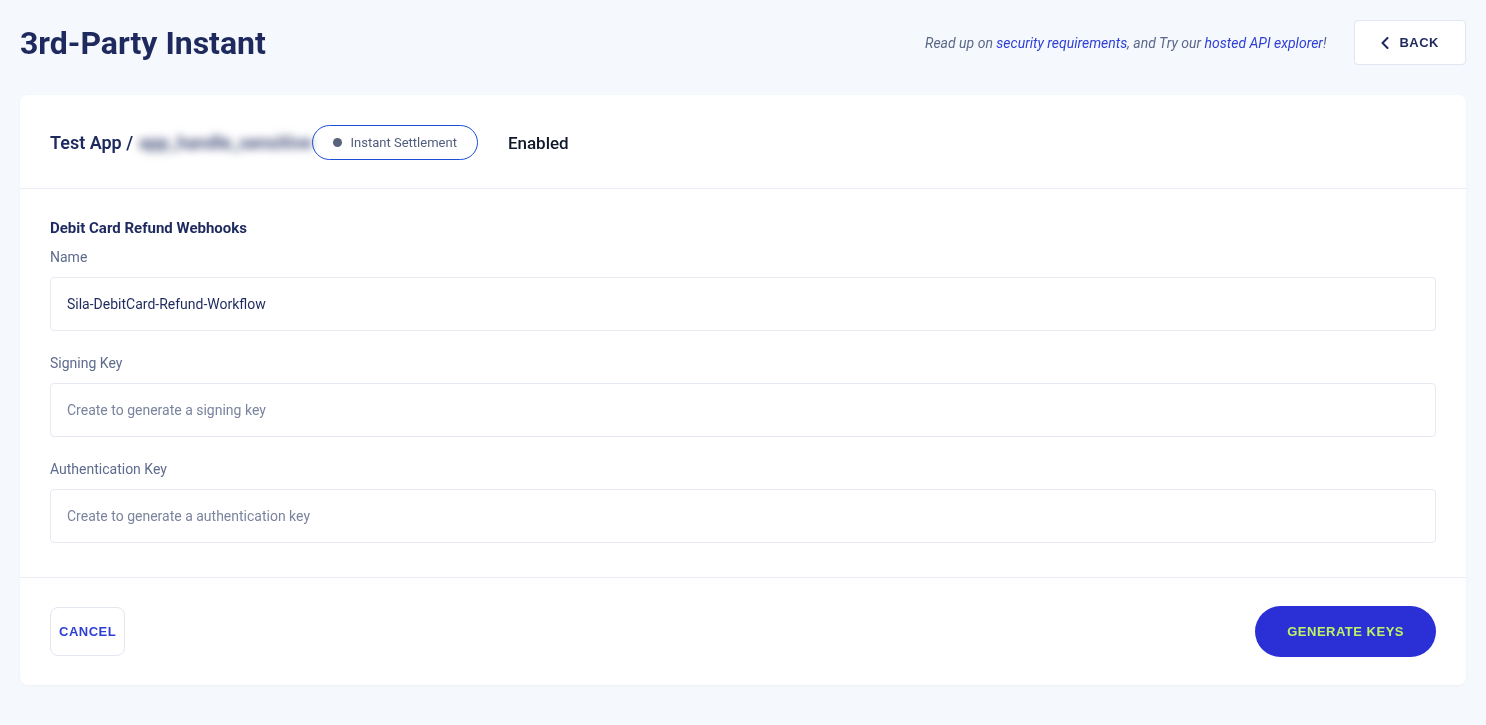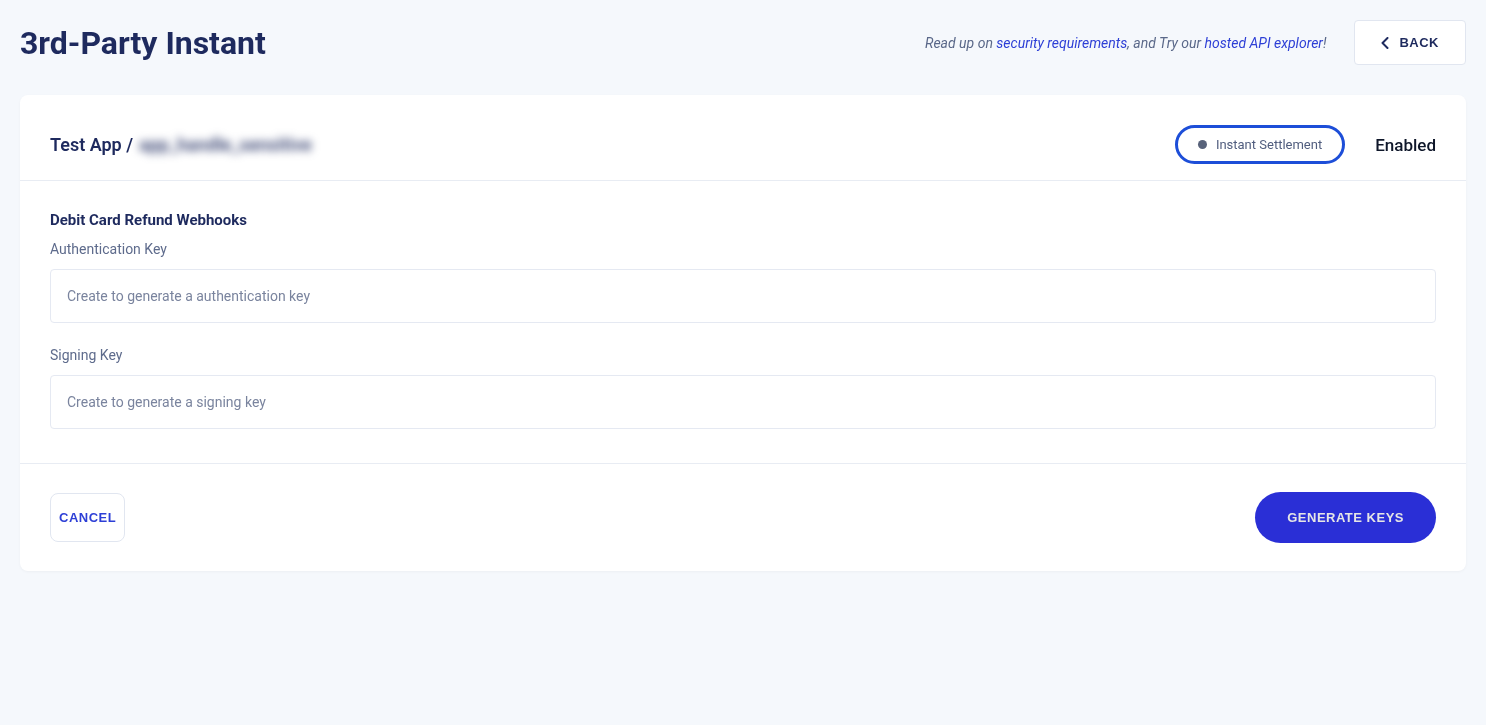--- a/index.html
+++ b/index.html
@@ -59,23 +59,22 @@
       height: 12px;
     }
     .card {
       background: #fff;
       border-radius: 8px;
       box-shadow: 0 1px 3px rgba(0,0,0,0.04);
       overflow: hidden;
     }
     .card-header {
       display: flex;
-      justify-content: space-between;
-      align-items: center;
-      padding: 30px 30px 16px 30px;
+      align-items: center;
+      padding: 30px 30px 28px 30px;
       border-bottom: 1px solid #e8ecf3;
     }
     .breadcrumb {
       font-size: 18px;
       font-weight: 600;
       color: #1e2a5e;
       display: flex;
       align-items: center;
       gap: 6px;
     }
@@ -83,21 +82,21 @@
       filter: blur(4px);
       color: #3a4573;
       user-select: none;
     }
     .card-header-right {
       display: flex;
       align-items: center;
       gap: 30px;
     }
     .badge {
-      border: 3px solid #1d4ed8;
+      border: 1px solid #1d4ed8;
       border-radius: 20px;
       padding: 9px 20px;
       font-size: 13px;
       color: #505d7e;
       display: flex;
       align-items: center;
       gap: 9px;
     }
     .badge .dot {
       width: 9px;
@@ -162,21 +161,21 @@
       letter-spacing: 0.5px;
       cursor: pointer;
     }
     .btn-primary {
       background: #2a2fd6;
       border: none;
       border-radius: 28px;
       padding: 18px 32px;
       font-size: 13px;
       font-weight: 700;
-      color: #e5e5e5;
+      color: #bef264;
       letter-spacing: 0.5px;
       cursor: pointer;
     }
   </style>
 </head>
 <body>
 
 <div class="header-row">
   <h1 class="page-title">3rd-Party Instant</h1>
   <div class="header-right">
@@ -203,29 +202,33 @@
         <span class="dot"></span>
         <span>Instant Settlement</span>
       </div>
       <span class="status-enabled">Enabled</span>
     </div>
   </div>
 
   <div class="card-body">
     <div class="section-title">Debit Card Refund Webhooks</div>
 
+    <div class="form-group">
+      <label class="form-label">Name</label>
+      <input type="text" class="form-input" value="Sila-DebitCard-Refund-Workflow" style="">
+    </div>
+
+    <div class="form-group">
+      <label class="form-label">Signing Key</label>
+      <input type="text" class="form-input" placeholder="Create to generate a signing key" style="">
+    </div>
 
     <div class="form-group">
       <label class="form-label">Authentication Key</label>
       <input type="text" class="form-input" placeholder="Create to generate a authentication key" style="">
     </div>
-
-    <div class="form-group">
-      <label class="form-label">Signing Key</label>
-      <input type="text" class="form-input" placeholder="Create to generate a signing key" style="">
-    </div>
   </div>
 
   <div class="card-footer">
     <button class="btn-cancel">CANCEL</button>
     <button class="btn-primary">GENERATE KEYS</button>
   </div>
 </div>
 
 </body></html>

